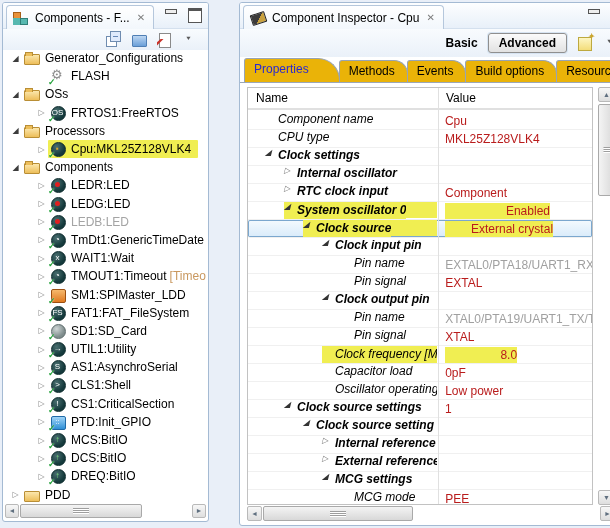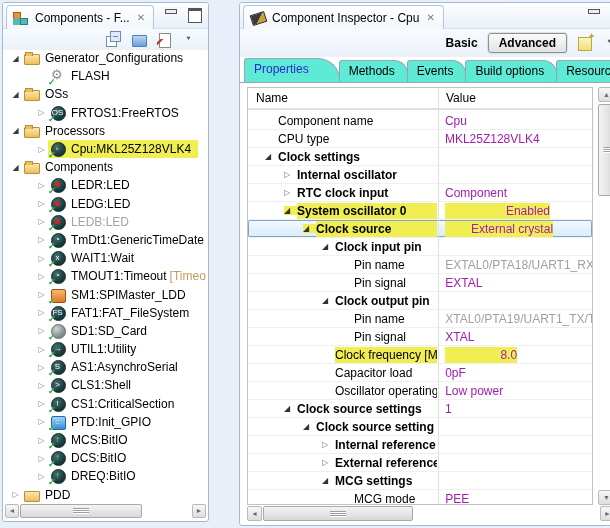--- a/index.html
+++ b/index.html
@@ -61,40 +61,40 @@
   .rtoolbar{position:relative;height:28px;background:linear-gradient(#f8fbfe,#eaf1f9);
     display:flex;justify-content:flex-end;align-items:center;gap:10px;padding:0 10px;font-weight:bold;}
   .basic-lbl{cursor:pointer;}
   .adv-btn{border:1px solid #8f8f8f;border-radius:3px;background:linear-gradient(#fbfbfb,#e2e2e2);
     padding:2px 10px;cursor:pointer;box-shadow:0 0 0 1px #d7e4f2;}
   .ic-sticky::before{content:"";position:absolute;left:1px;top:2px;width:12px;height:12px;background:linear-gradient(#fdf6c3,#f3dd7a);border:1px solid #bda93f;}
   .ic-sticky::after{content:"✦";position:absolute;right:-1px;top:-3px;font-size:8px;color:#caa52f;}
   
   .ptabs{position:relative;height:26px;padding-left:4px;display:flex;align-items:flex-end;border-bottom:1px solid #9aa7b8;background:#fff;}
   .ptab{position:relative;padding:3px 12px 4px 9px;border:1px solid #98a4b4;border-bottom:none;
-    border-radius:3px 14px 0 0;background:#5eead4;margin-right:-1px;cursor:pointer;white-space:nowrap;}
+    border-radius:3px 14px 0 0;background:#eab308;margin-right:-1px;cursor:pointer;white-space:nowrap;}
   .ptab.sel{color:#2a2ad0;z-index:2;padding-right:30px;border-radius:3px 22px 0 0;height:24px;}
   
   #ptable{position:absolute;left:7px;top:84px;width:346px;height:418px;border:1px solid #c2c2c2;background:#fff;}
   .phead{position:relative;height:22px;border-bottom:2px solid #e0e0e0;display:flex;align-items:center;font-size:12px;}
   .phead .c1{width:190px;padding-left:8px;}
   .phead .c2{padding-left:8px;}
   .coldiv{position:absolute;left:190px;top:0;bottom:0;width:1px;background:#e0e0e0;z-index:1;}
   #prows{position:absolute;left:0;top:24px;right:0;bottom:0;overflow:hidden;}
   .prow{position:relative;height:18px;display:flex;align-items:center;border-bottom:1px solid #f0f0f0;}
-  .prow .ncell{width:190px;height:100%;display:flex;align-items:center;overflow:hidden;}
+  .prow .ncell{width:190px;height:100%;display:flex;overflow:hidden;font-style:italic;}
   .prow .vcell{width:156px;height:100%;display:flex;align-items:center;overflow:hidden;padding-left:8px;}
   .prow .aw{width:13px;flex:0 0 13px;font-size:8px;color:#777;text-align:left;}
   .prow .aw.exp{color:#333;}
   .pname{white-space:nowrap;}
   .pname.grp{font-weight:bold;}
   .nfill{flex:1;height:16px;}
   .prow.hl .pname,.prow.hl .aw,.prow.hl .nfill{background:#f0ee52;}
   .prow.hl .pname{padding:1px 0;}
-  .vtext{white-space:nowrap;color:#a21caf;}
+  .vtext{white-space:nowrap;color:#b91c1c;}
   .vtext.dim{color:#a0a0a0;}
   .vhl{background:#f0ee52;display:flex;align-items:center;height:16px;padding-left:0;justify-content:flex-end;}
   .prow.sel{background:linear-gradient(#f4fafe,#d9ebfa);box-shadow:inset 0 0 0 1px #7ba7ce;border-radius:2px;}
   
   .sbtn{position:absolute;background:linear-gradient(#f7f7f7,#dedede);border:1px solid #b9b9b9;border-radius:2px;
     color:#5f6f7f;font-size:7px;text-align:center;line-height:12px;cursor:pointer;}
   .vthumb,.hthumb{position:absolute;background:linear-gradient(90deg,#f4f4f4,#d8d8d8);border:1px solid #a9a9a9;border-radius:2px;cursor:pointer;}
   .hthumb{background:linear-gradient(#f4f4f4,#d8d8d8);}
   .grip{position:absolute;left:3px;right:3px;top:50%;height:6px;transform:translateY(-50%);
     background:repeating-linear-gradient(#9e9e9e 0 1px,#fff 1px 2px);}

